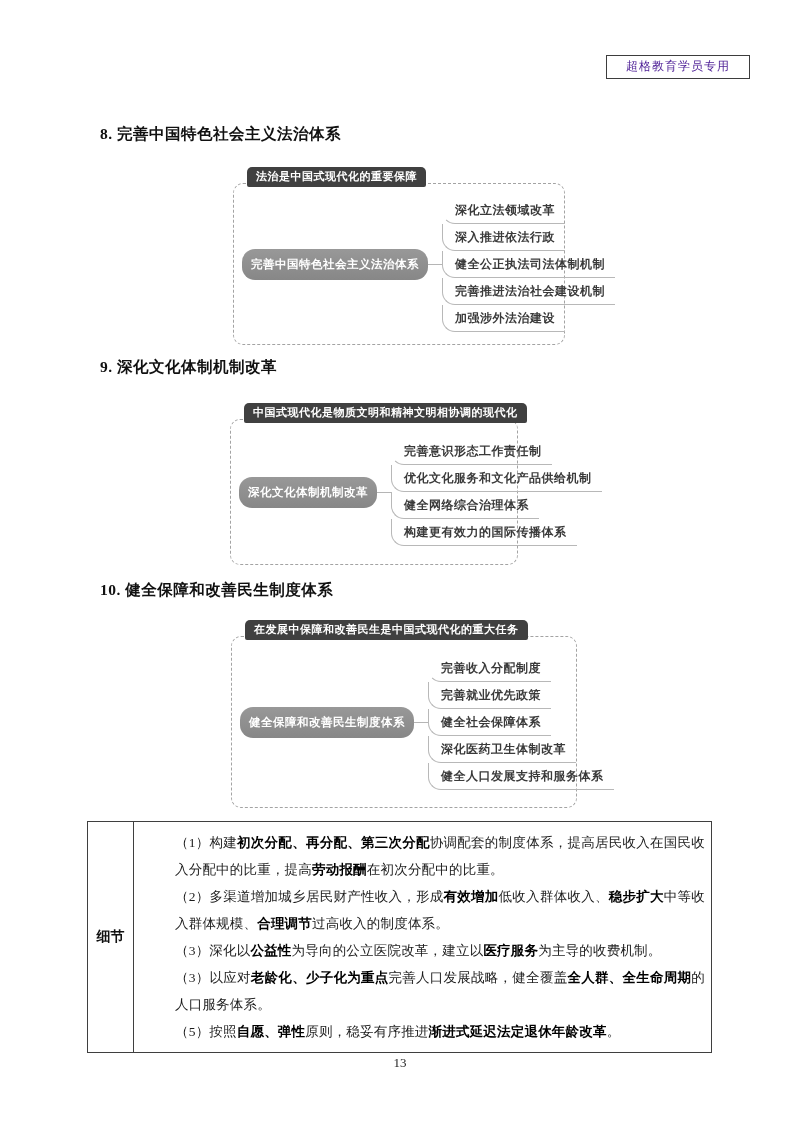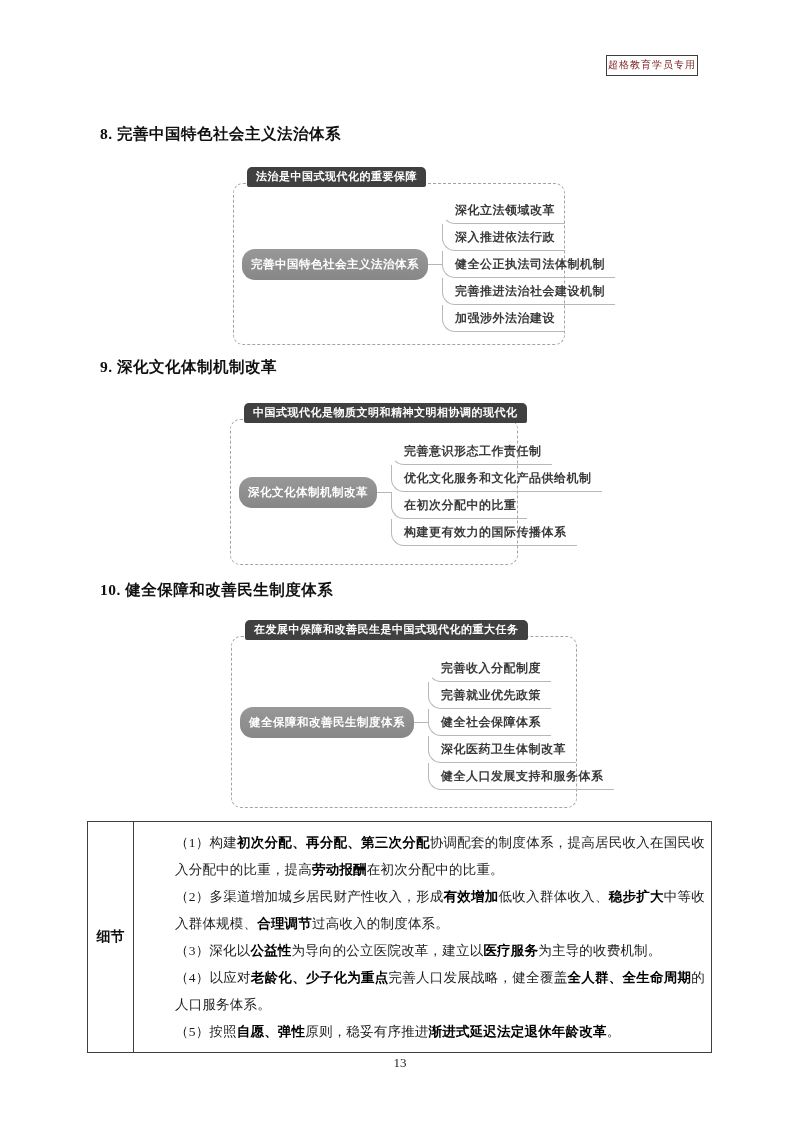--- a/index.html
+++ b/index.html
@@ -12,24 +12,24 @@
     background: #ffffff;
     font-family: "Liberation Serif", "DejaVu Serif", serif;
     color: #1c1c1c;
     overflow: hidden;
   }
   
   .badge {
     position: absolute;
     left: 606px; top: 55px;
     border: 1.2px solid #3d3d3d;
-    padding: 2px 1px 3px;
-    font-size: 10px;
+    padding: 2px 19px 3px;
+    font-size: 12px;
     letter-spacing: 1px;
-    color: #7f1d1d;
+    color: #4c1d95;
     background: #fff;
   }
   
   .heading {
     position: absolute;
     left: 100px;
     font-size: 15.5px;
     font-weight: bold;
     color: #111;
     letter-spacing: 0.5px;
@@ -163,21 +163,21 @@
 
   <h3 class="heading" style="top:357px">9. 深化文化体制机制改革</h3>
   <div class="diagram" style="left:230px; top:419px; width:288px; height:146px;padding-left:27px;">
     <div class="tag">中国式现代化是物质文明和精神文明相协调的现代化</div>
     <div class="dashed-box">
       <div class="root-node">深化文化体制机制改革</div>
       <div class="connector"></div>
       <div class="branches">
           <div class="branch">完善意识形态工作责任制</div>
           <div class="branch">优化文化服务和文化产品供给机制</div>
-          <div class="branch">在初次分配中的比重</div>
+          <div class="branch">健全网络综合治理体系</div>
           <div class="branch">构建更有效力的国际传播体系</div>
         </div>
     </div>
   </div>
 
   <h3 class="heading" style="top:580px">10. 健全保障和改善民生制度体系</h3>
   <div class="diagram" style="left:231px; top:636px; width:346px; height:172px;">
     <div class="tag">在发展中保障和改善民生是中国式现代化的重大任务</div>
     <div class="dashed-box">
       <div class="root-node">健全保障和改善民生制度体系</div>
@@ -191,20 +191,20 @@
         </div>
     </div>
   </div>
 
   <div class="detail-table">
     <div class="detail-label">细节</div>
     <div class="detail-content">
         <p class="detail-line"><span>（1）构建</span><b>初次分配、再分配、第三次分配</b><span>协调配套的制度体系，提高居民收入在国民收入分配中的比重，提高</span><b>劳动报酬</b><span>在初次分配中的比重。</span></p>
         <p class="detail-line"><span>（2）多渠道增加城乡居民财产性收入，形成</span><b>有效增加</b><span>低收入群体收入、</span><b>稳步扩大</b><span>中等收入群体规模、</span><b>合理调节</b><span>过高收入的制度体系。</span></p>
         <p class="detail-line"><span>（3）深化以</span><b>公益性</b><span>为导向的公立医院改革，建立以</span><b>医疗服务</b><span>为主导的收费机制。</span></p>
-        <p class="detail-line"><span>（4）以应对</span><b>老龄化、少子化为重点</b><span>完善人口发展战略，健全覆盖</span><b>全人群、全生命周期</b><span>的人口服务体系。</span></p>
+        <p class="detail-line"><span>（3）以应对</span><b>老龄化、少子化为重点</b><span>完善人口发展战略，健全覆盖</span><b>全人群、全生命周期</b><span>的人口服务体系。</span></p>
         <p class="detail-line"><span>（5）按照</span><b>自愿、弹性</b><span>原则，稳妥有序推进</span><b>渐进式延迟法定退休年龄改革</b><span>。</span></p>
       </div>
   </div>
 
   <div class="page-number">13</div>
 
 </div>
 
 </body></html>

